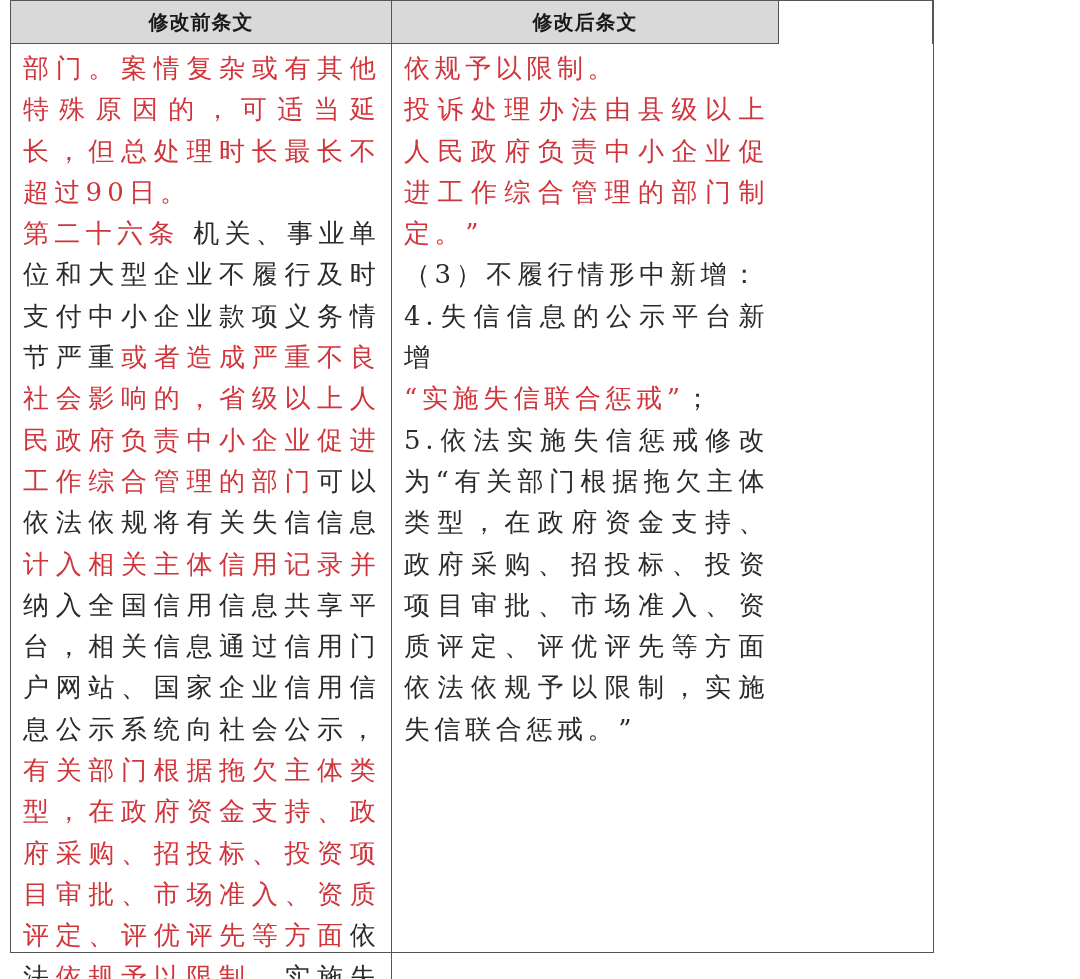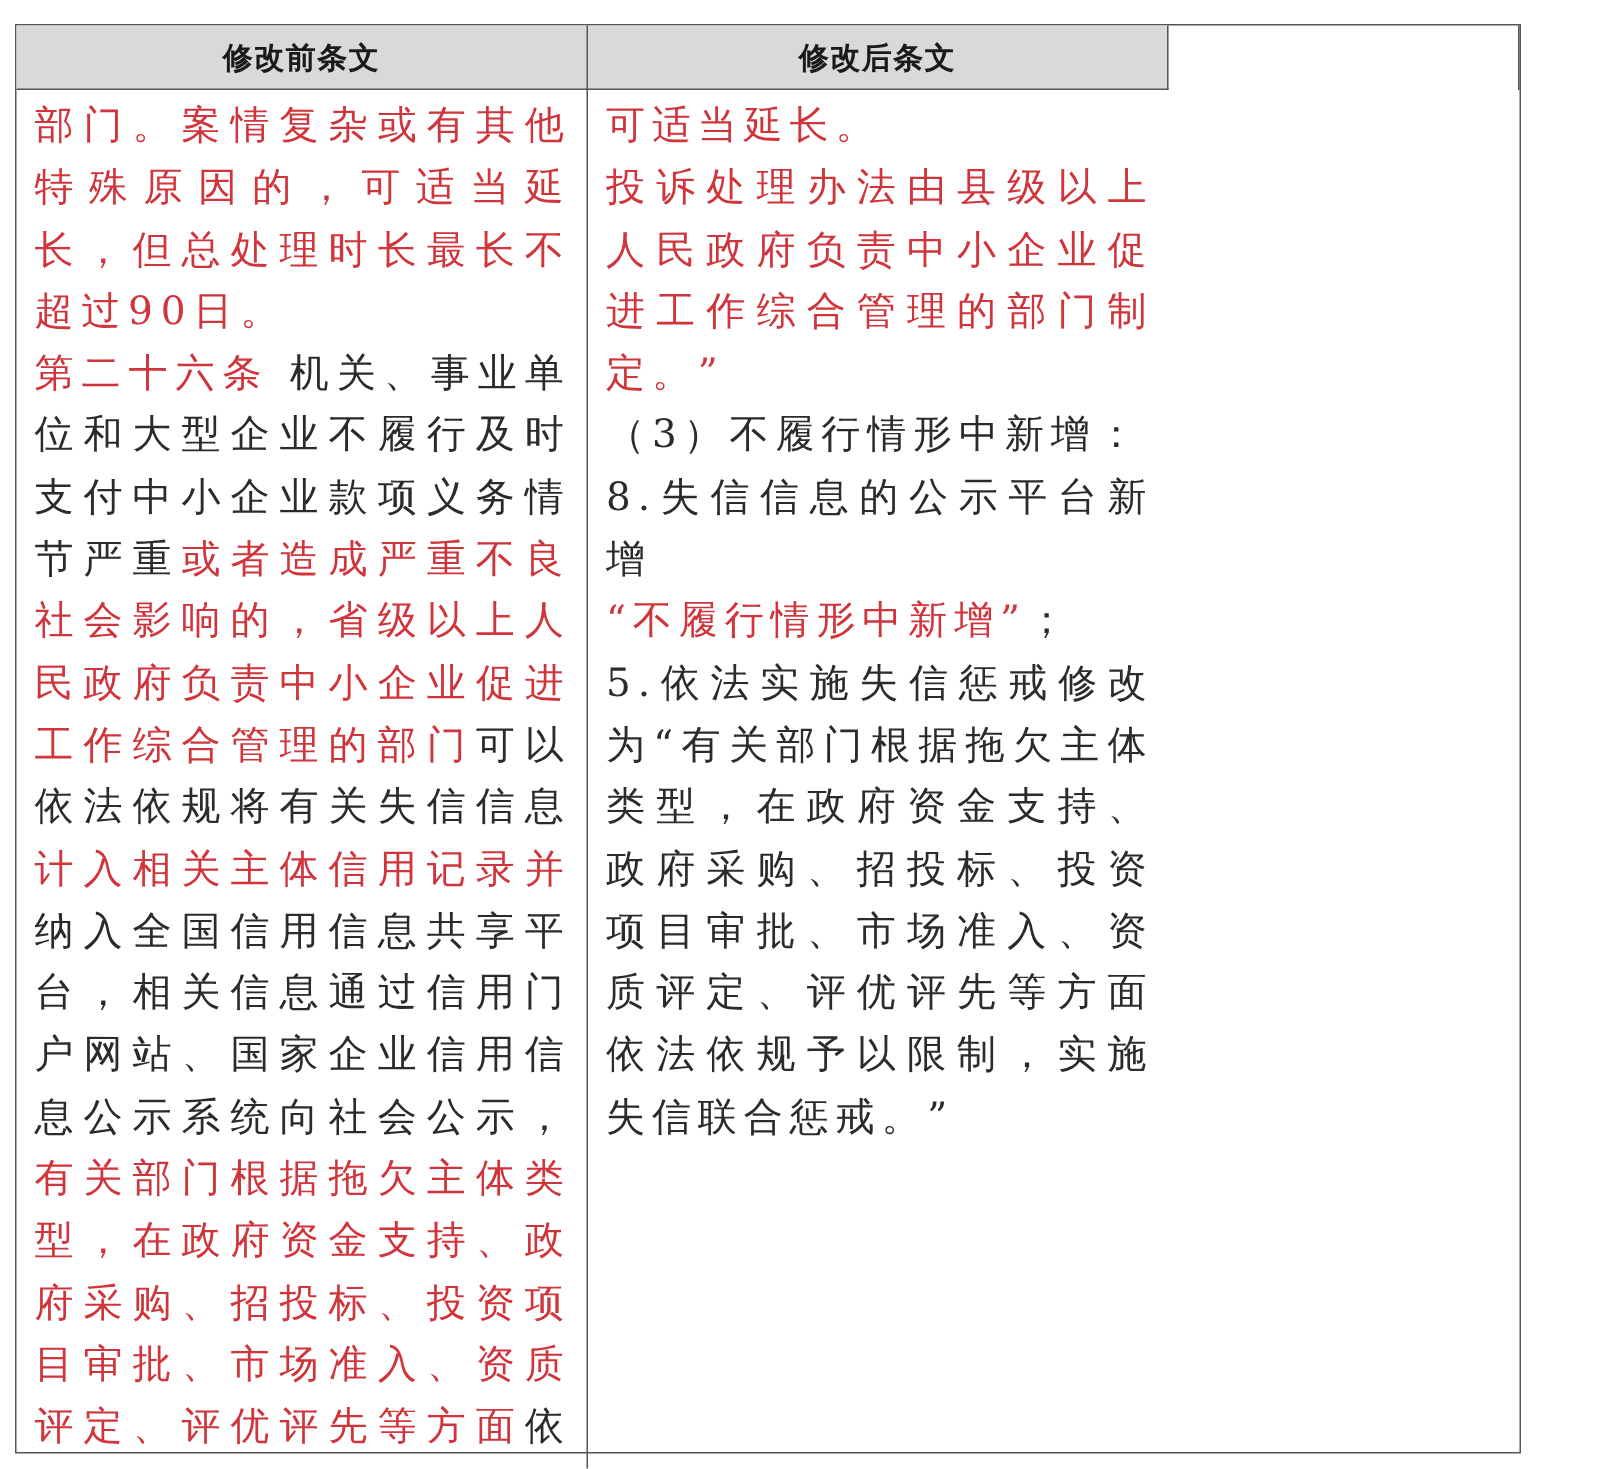--- a/index.html
+++ b/index.html
@@ -10,22 +10,22 @@
     body {
       width: 1080px;
       height: 979px;
       position: relative;
       overflow: hidden;
       font-family: "DejaVu Serif", "Liberation Serif", serif;
     }
     .table {
       position: absolute;
       left: 10px;
-      top: 16px;
-      width: 1004px;
+      top: 0;
+      width: 924px;
       height: 953px;
       border: 1.5px solid #555555;
       box-sizing: border-box;
       display: grid;
       grid-template-columns: 381px 387px 1fr;
       grid-template-rows: 43px 1fr;
     }
     .th {
       background: #d9d9d9;
       border-bottom: 1.5px solid #555555;
@@ -73,20 +73,20 @@
   <div class="td col-sep">
     <p class="para"></p>
   </div>
 
   <div class="td col-sep">
     <p class="para red">部门。案情复杂或有其他特殊原因的，可适当延长，但总处理时长最长不超过90日。</p>
     <p class="para"><span class="red">第二十六条</span><span class="dark"> 机关、事业单位和大型企业不履行及时支付中小企业款项义务情节严重</span><span class="red">或者造成严重不良社会影响的，省级以上人民政府负责中小企业促进工作综合管理的部门</span><span class="dark">可以依法依规将有关失信信息</span><span class="red">计入相关主体信用记录并</span><span class="dark">纳入全国信用信息共享平台，相关信息通过信用门户网站、国家企业信用信息公示系统向社会公示，</span><span class="red">有关部门根据拖欠主体类型，在政府资金支持、政府采购、招投标、投资项目审批、市场准入、资质评定、评优评先等方面</span><span class="dark">依法</span><span class="red">依规予以限制</span><span class="dark">，实施失信</span><span class="red">联合</span><span class="dark">惩戒。</span></p>
   </div>
 
   <div class="td col3">
-    <p class="para red">可适当延长。</p>
+    <p class="para red">依规予以限制。</p>
     <p class="para red">投诉处理办法由县级以上人民政府负责中小企业促进工作综合管理的部门制定。”</p>
     <p class="para">（3）不履行情形中新增：</p>
-    <p class="para">8.失信信息的公示平台新增</p>
-    <p class="para"><span class="red">“不履行情形中新增”</span><span>；</span></p>
+    <p class="para">4.失信信息的公示平台新增</p>
+    <p class="para"><span class="red">“实施失信联合惩戒”</span><span>；</span></p>
     <p class="para">5.依法实施失信惩戒修改为“有关部门根据拖欠主体类型，在政府资金支持、政府采购、招投标、投资项目审批、市场准入、资质评定、评优评先等方面依法依规予以限制，实施失信联合惩戒。”</p>
   </div>
 </div>
 
 </body></html>

